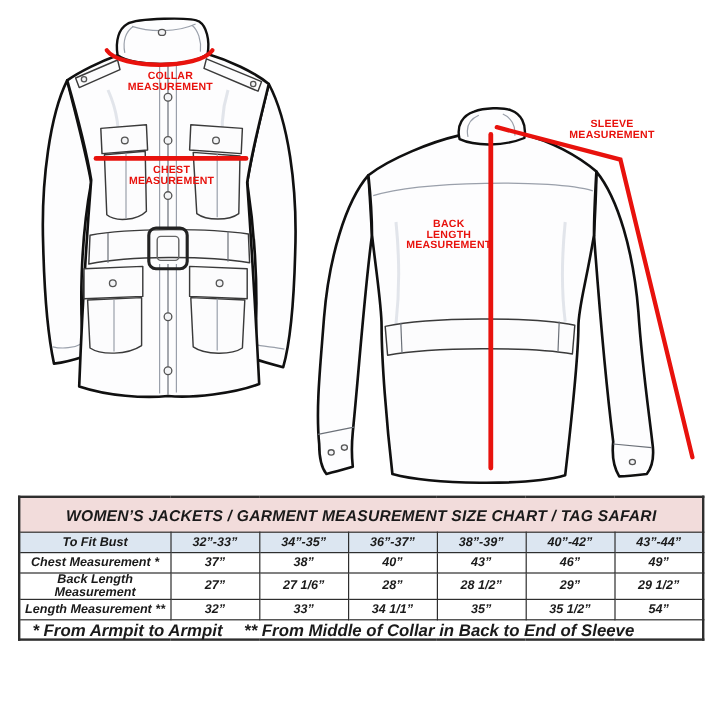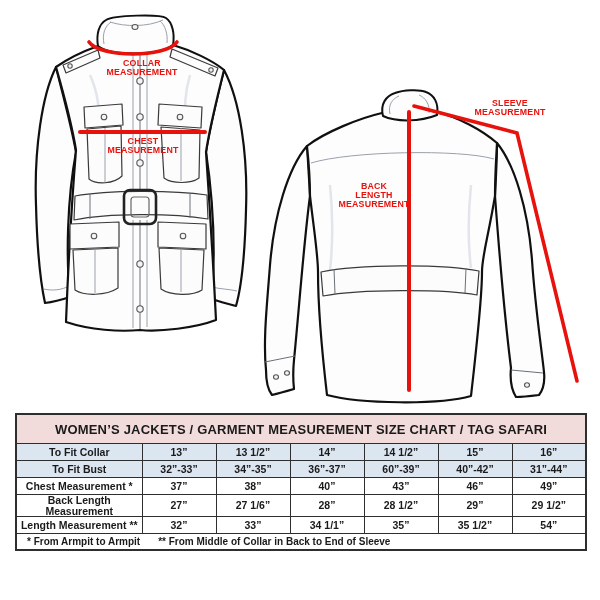--- a/index.html
+++ b/index.html
@@ -20,24 +20,24 @@
   .btn{fill:#f3f4f6;stroke:#555;stroke-width:1.1;}
   .red-line{fill:none;stroke:var(--annot-red);stroke-width:3.6;stroke-linecap:round;stroke-linejoin:miter;}
   .red-line.thick{stroke-width:4;}
   .red-text{fill:var(--annot-red);font-family:"Liberation Sans",sans-serif;
             font-size:8.8px;font-weight:bold;letter-spacing:.2px;text-anchor:middle;}
   
   .chart{position:absolute;left:15px;top:413px;width:570px;border-collapse:collapse;
          table-layout:fixed;border:2px solid var(--tbl-border);}
   .chart td{border:1px solid var(--tbl-border);color:var(--ink);font-weight:bold;
             text-align:center;vertical-align:middle;padding:0;height:16px;
-            font-size:10.5px;line-height:1;}
+            font-size:10.5px;line-height:1;font-style:italic;}
   .chart td.title-cell{background:var(--title-bg);height:28px;font-size:13px;letter-spacing:.2px;}
   .chart tr.shaded td{background:var(--band-bg);}
-  .chart td.footnote-cell{font-size:10px;text-align:left;padding-left:10px;height:15px;}
+  .chart td.footnote-cell{font-size:14px;text-align:left;padding-left:10px;height:15px;}
   .chart td.footnote-cell span{margin-right:18px;}
 </style>
 </head>
 <body>
 
 <div class="stage">
 
   <svg class="diagram" width="600" height="412" viewBox="0 0 600 412" xmlns="http://www.w3.org/2000/svg">
 
     <g>
@@ -142,36 +142,27 @@
       <col style="width:74px">
         <col style="width:74px">
         <col style="width:74px">
         <col style="width:74px">
     </colgroup>
     <tbody>
       <tr>
         <td colspan="7" class="title-cell">WOMEN’S JACKETS / GARMENT MEASUREMENT SIZE CHART / TAG SAFARI</td>
       </tr>
       <tr class="shaded">
-        <td>To Fit Collar</td>
-        <td>13”</td>
-        <td>13 1/2”</td>
-        <td>14”</td>
-        <td>14 1/2”</td>
-        <td>15”</td>
-        <td>16”</td>
-      </tr>
-      <tr class="shaded">
         <td>To Fit Bust</td>
         <td>32”-33”</td>
         <td>34”-35”</td>
         <td>36”-37”</td>
-        <td>60”-39”</td>
+        <td>38”-39”</td>
         <td>40”-42”</td>
-        <td>31”-44”</td>
+        <td>43”-44”</td>
       </tr>
       <tr>
         <td>Chest Measurement *</td>
         <td>37”</td>
         <td>38”</td>
         <td>40”</td>
         <td>43”</td>
         <td>46”</td>
         <td>49”</td>
       </tr>

